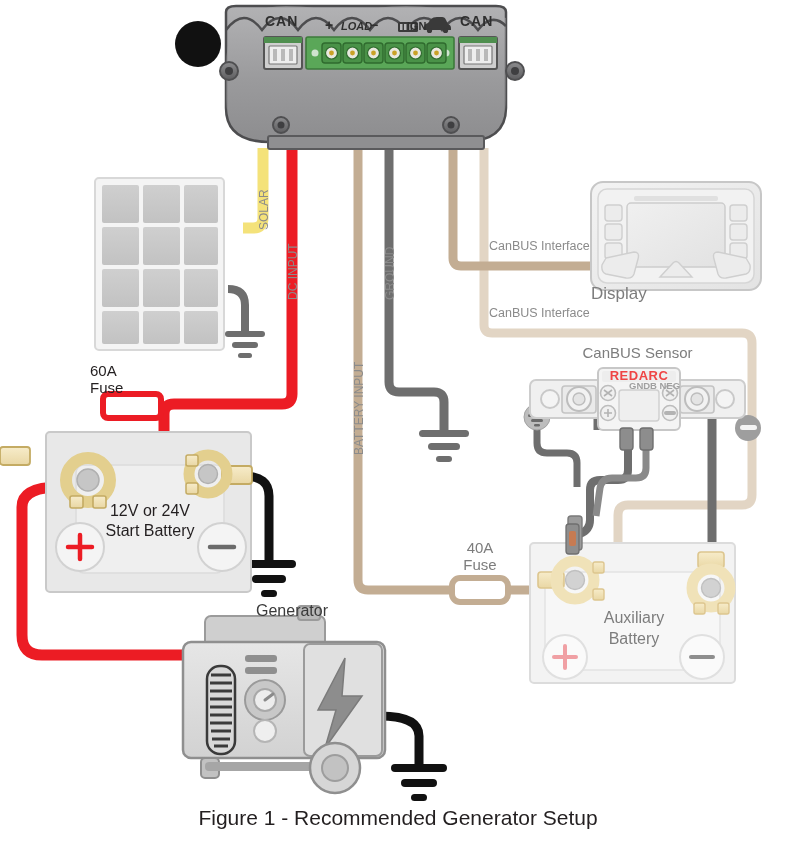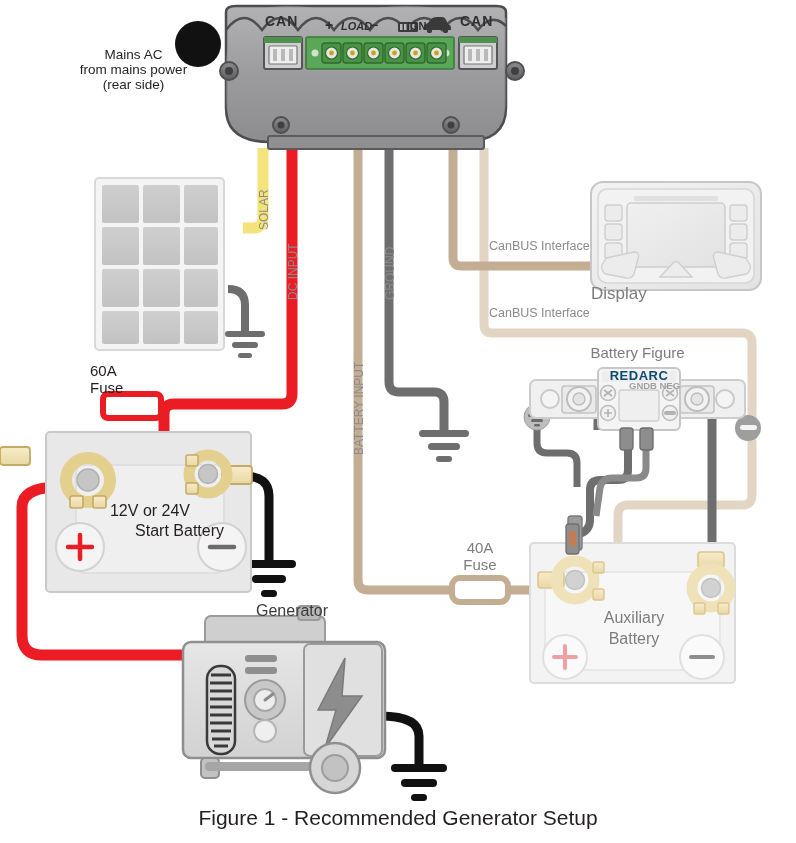--- a/index.html
+++ b/index.html
@@ -416,23 +416,20 @@
     <g>
       <circle cx="198" cy="44" r="23" fill="#111111"></circle>
     </g>
   </svg>
 
   <div class="lbl" style="left:176px; top:29px; width:45px; text-align:center; color:#ffffff;">
     <div style="font-size:17px; font-weight:bold; letter-spacing:-0.5px;">AC</div>
     <div style="font-size:9px; font-weight:bold; margin-top:-2px;">MAINS</div>
   </div>
 
-  <div class="lbl" style="left:66px; top:47px; width:135px; text-align:center; font-size:13.5px;">Mains AC
-from mains power
-(rear side)</div>
 
   <div class="lbl" style="left:265px; top:14px; font-size:14px; font-weight:bold; color:#2f2f2f; letter-spacing:1px;">CAN</div>
 
   <div class="lbl" style="left:460px; top:14px; font-size:14px; font-weight:bold; color:#2f2f2f; letter-spacing:1px;">CAN</div>
 
   <div class="lbl" style="left:325px; top:18px; font-size:14px; font-weight:bold; color:#2f2f2f;">+</div>
   <div class="lbl" style="left:341px; top:20px; font-size:11px; font-weight:bold; color:#2f2f2f;font-style:italic;">LOAD</div>
   <div class="lbl" style="left:370px; top:18px; font-size:14px; font-weight:bold; color:#2f2f2f;">−</div>
   <div class="lbl" style="left:383px; top:20px; font-size:11px; font-weight:bold; color:#2f2f2f;margin-left:24px;">IGN</div>
 
@@ -443,36 +440,36 @@
   <div class="lbl lbl-grey vert" style="left:384px; top:300px; font-size:12px; transform:rotate(-90deg);">GROUND</div>
 
   <div class="lbl lbl-grey vert" style="left:353px; top:455px; font-size:12px; transform:rotate(-90deg);">BATTERY INPUT</div>
 
   <div class="lbl lbl-grey" style="left:489px; top:239px; font-size:12.5px;">CanBUS Interface</div>
 
   <div class="lbl lbl-grey" style="left:489px; top:306px; font-size:12.5px;">CanBUS Interface</div>
 
   <div class="lbl lbl-greyd" style="left:591px; top:284px; width:170px; text-align:left; font-size:17px;">Display</div>
 
-  <div class="lbl lbl-greyd" style="left:530px; top:345px; width:215px; text-align:center; font-size:15px;">Battery Figure</div>
-
-  <div class="lbl" style="left:598px; top:369px; width:82px; text-align:center; font-size:13px; font-weight:bold; color:#0c4a6e; letter-spacing:0.5px;">REDARC</div>
+  <div class="lbl lbl-greyd" style="left:530px; top:345px; width:215px; text-align:center; font-size:15px;">CanBUS Sensor</div>
+
+  <div class="lbl" style="left:598px; top:369px; width:82px; text-align:center; font-size:13px; font-weight:bold; color:#ef4444; letter-spacing:0.5px;">REDARC</div>
 
   <div class="lbl" style="left:601px; top:381px; font-size:9.5px; color:#a0a0a0; font-weight:bold;margin-left:28px;">GND</div>
 
   <div class="lbl" style="left:650px; top:381px; font-size:9.5px; color:#a0a0a0; font-weight:bold;">B NEG</div>
 
   <div class="lbl" style="left:90px; top:363px; width:84px; text-align:left; font-size:15px;">60A
 Fuse</div>
 
   <div class="lbl lbl-greyd" style="left:440px; top:540px; width:80px; text-align:center; font-size:15px;">40A
 Fuse</div>
 
   <div class="lbl" style="left:76px; top:502px; width:148px; text-align:center; font-size:16px;">12V or 24V</div>
-  <div class="lbl" style="left:76px; top:522px; width:148px; text-align:right; font-size:16px;">Start Battery</div>
+  <div class="lbl" style="left:76px; top:522px; width:148px; text-align:center; font-size:16px;">Start Battery</div>
 
   <div class="lbl lbl-greyd" style="left:575px; top:609px; width:118px; text-align:center; font-size:16px;">Auxiliary</div>
   <div class="lbl lbl-greyd" style="left:575px; top:630px; width:118px; text-align:center; font-size:16px;">Battery</div>
 
   <div class="lbl" style="left:220px; top:602px; font-size:16px; color:#3a3a3a;margin-left:36px;">Generator</div>
 
   <div class="caption">Figure 1 - Recommended Generator Setup</div>
 
 </div>
 

